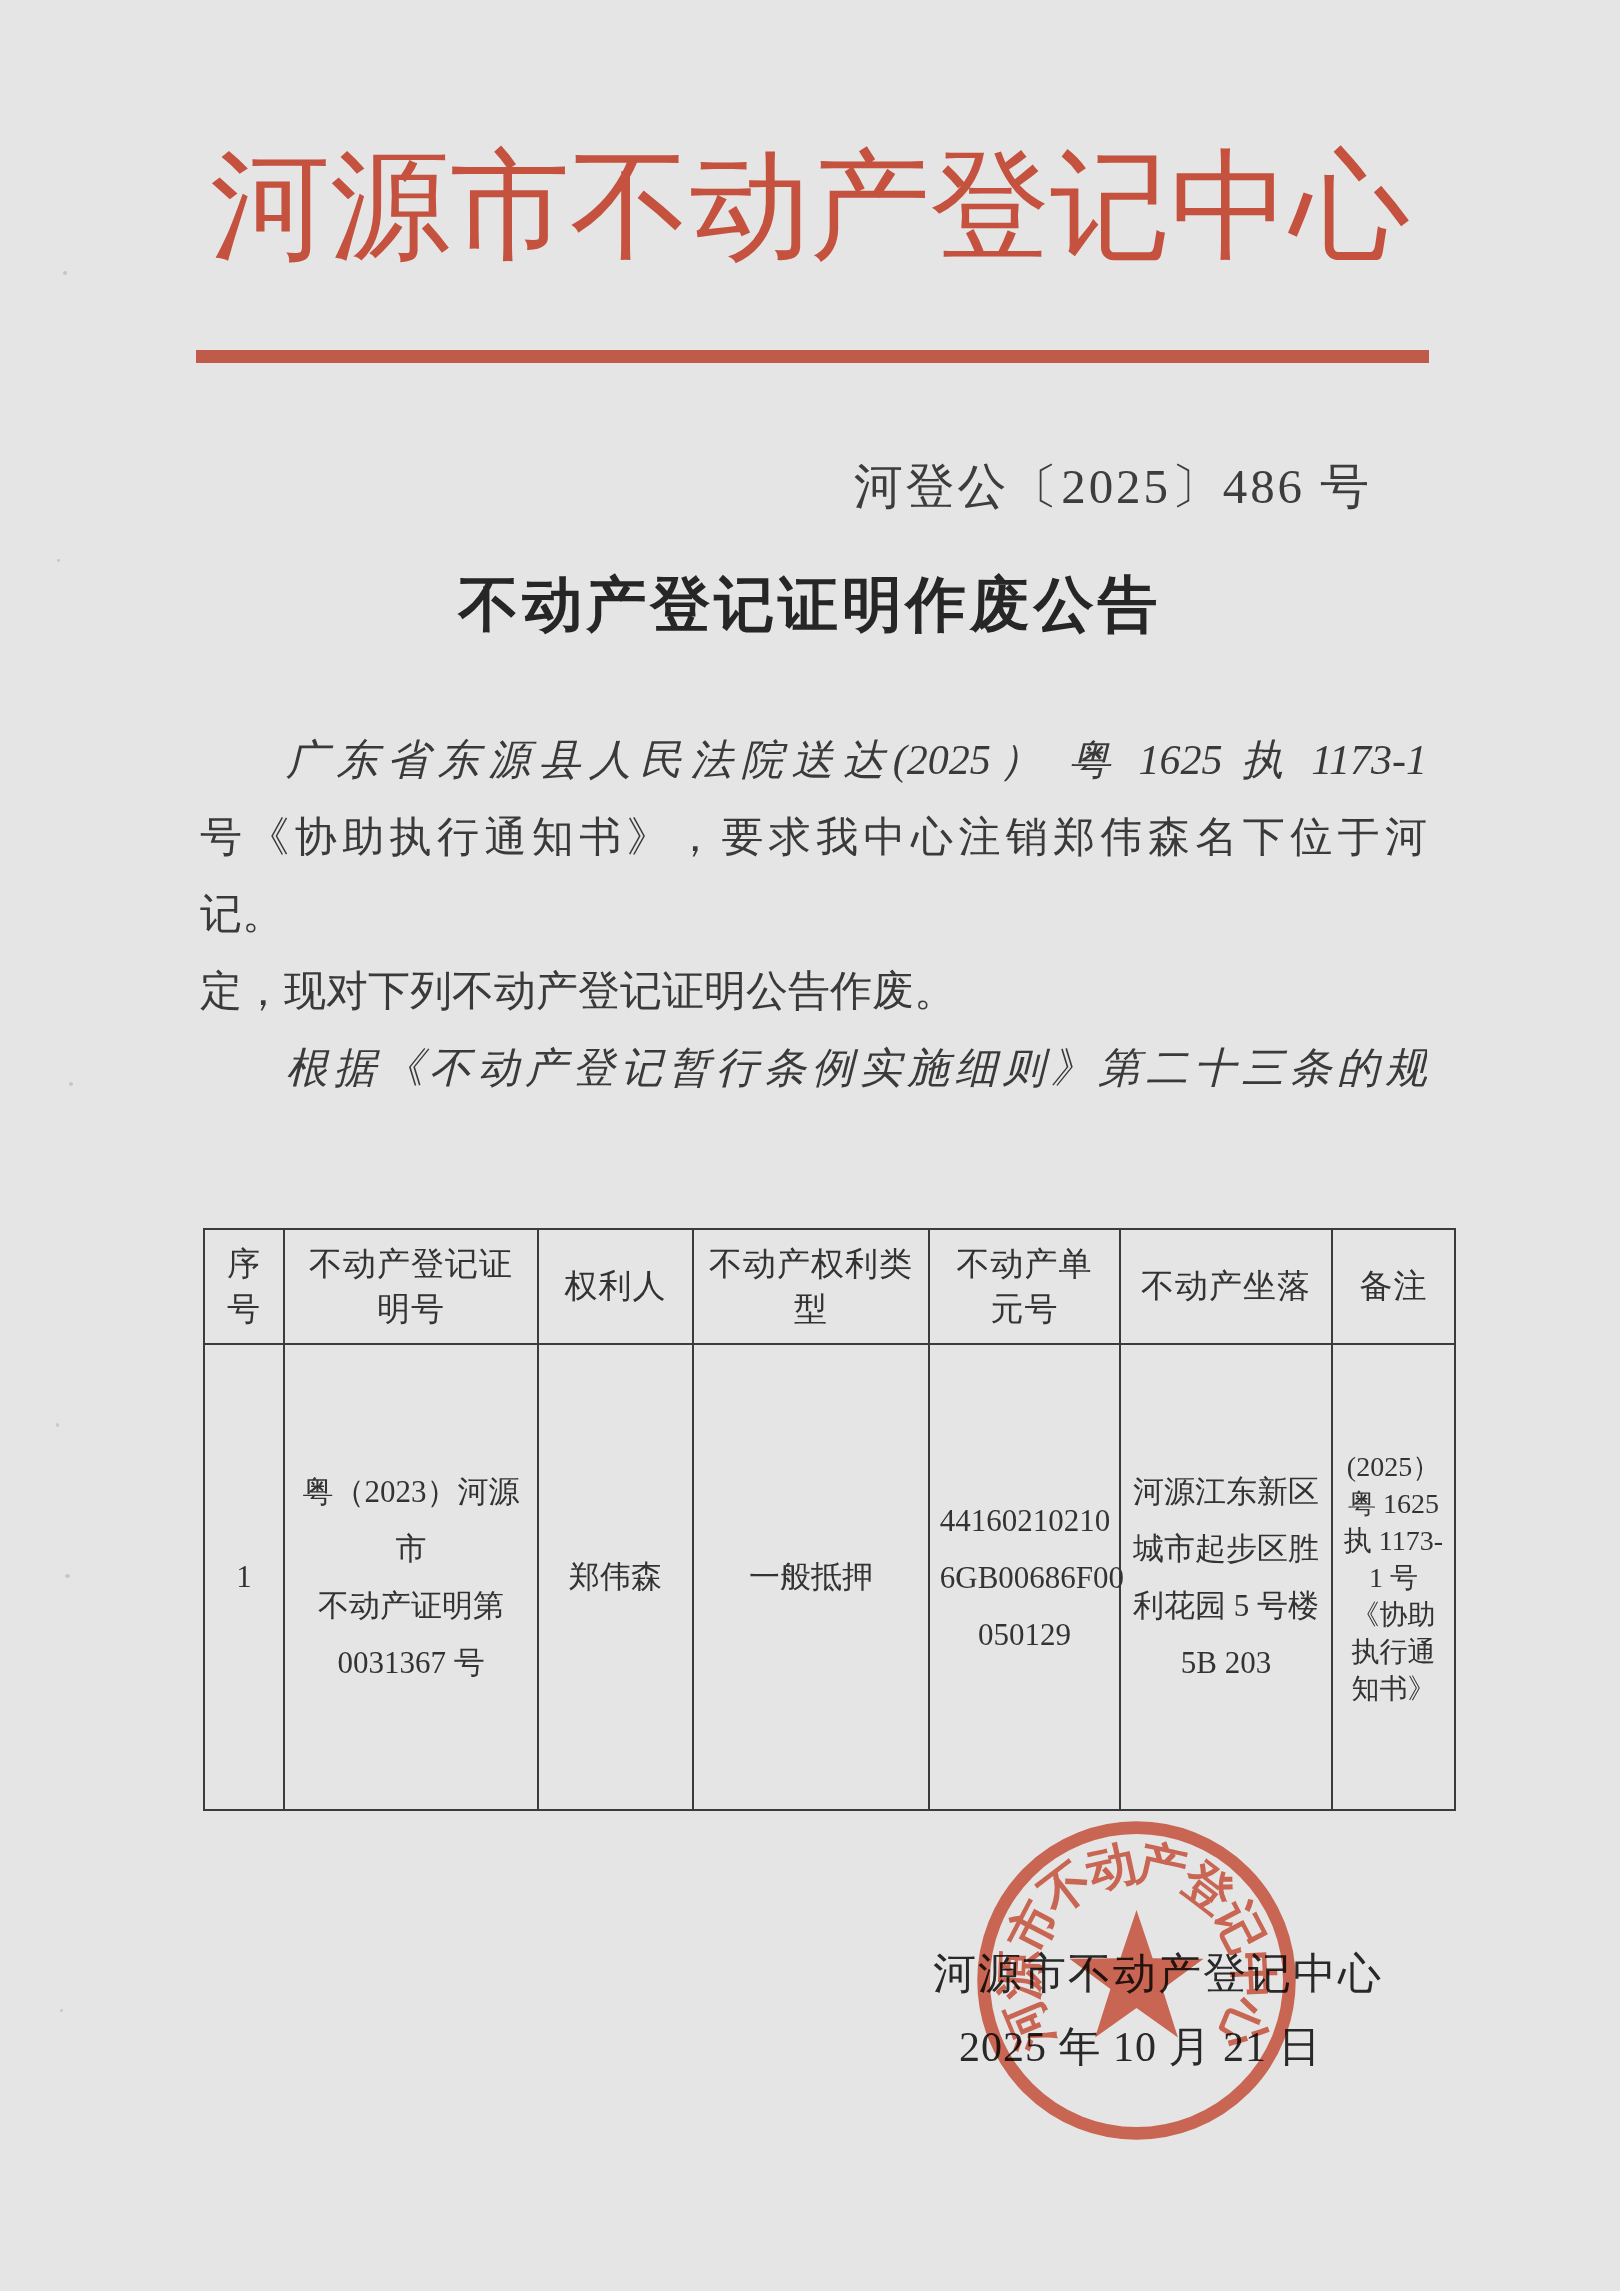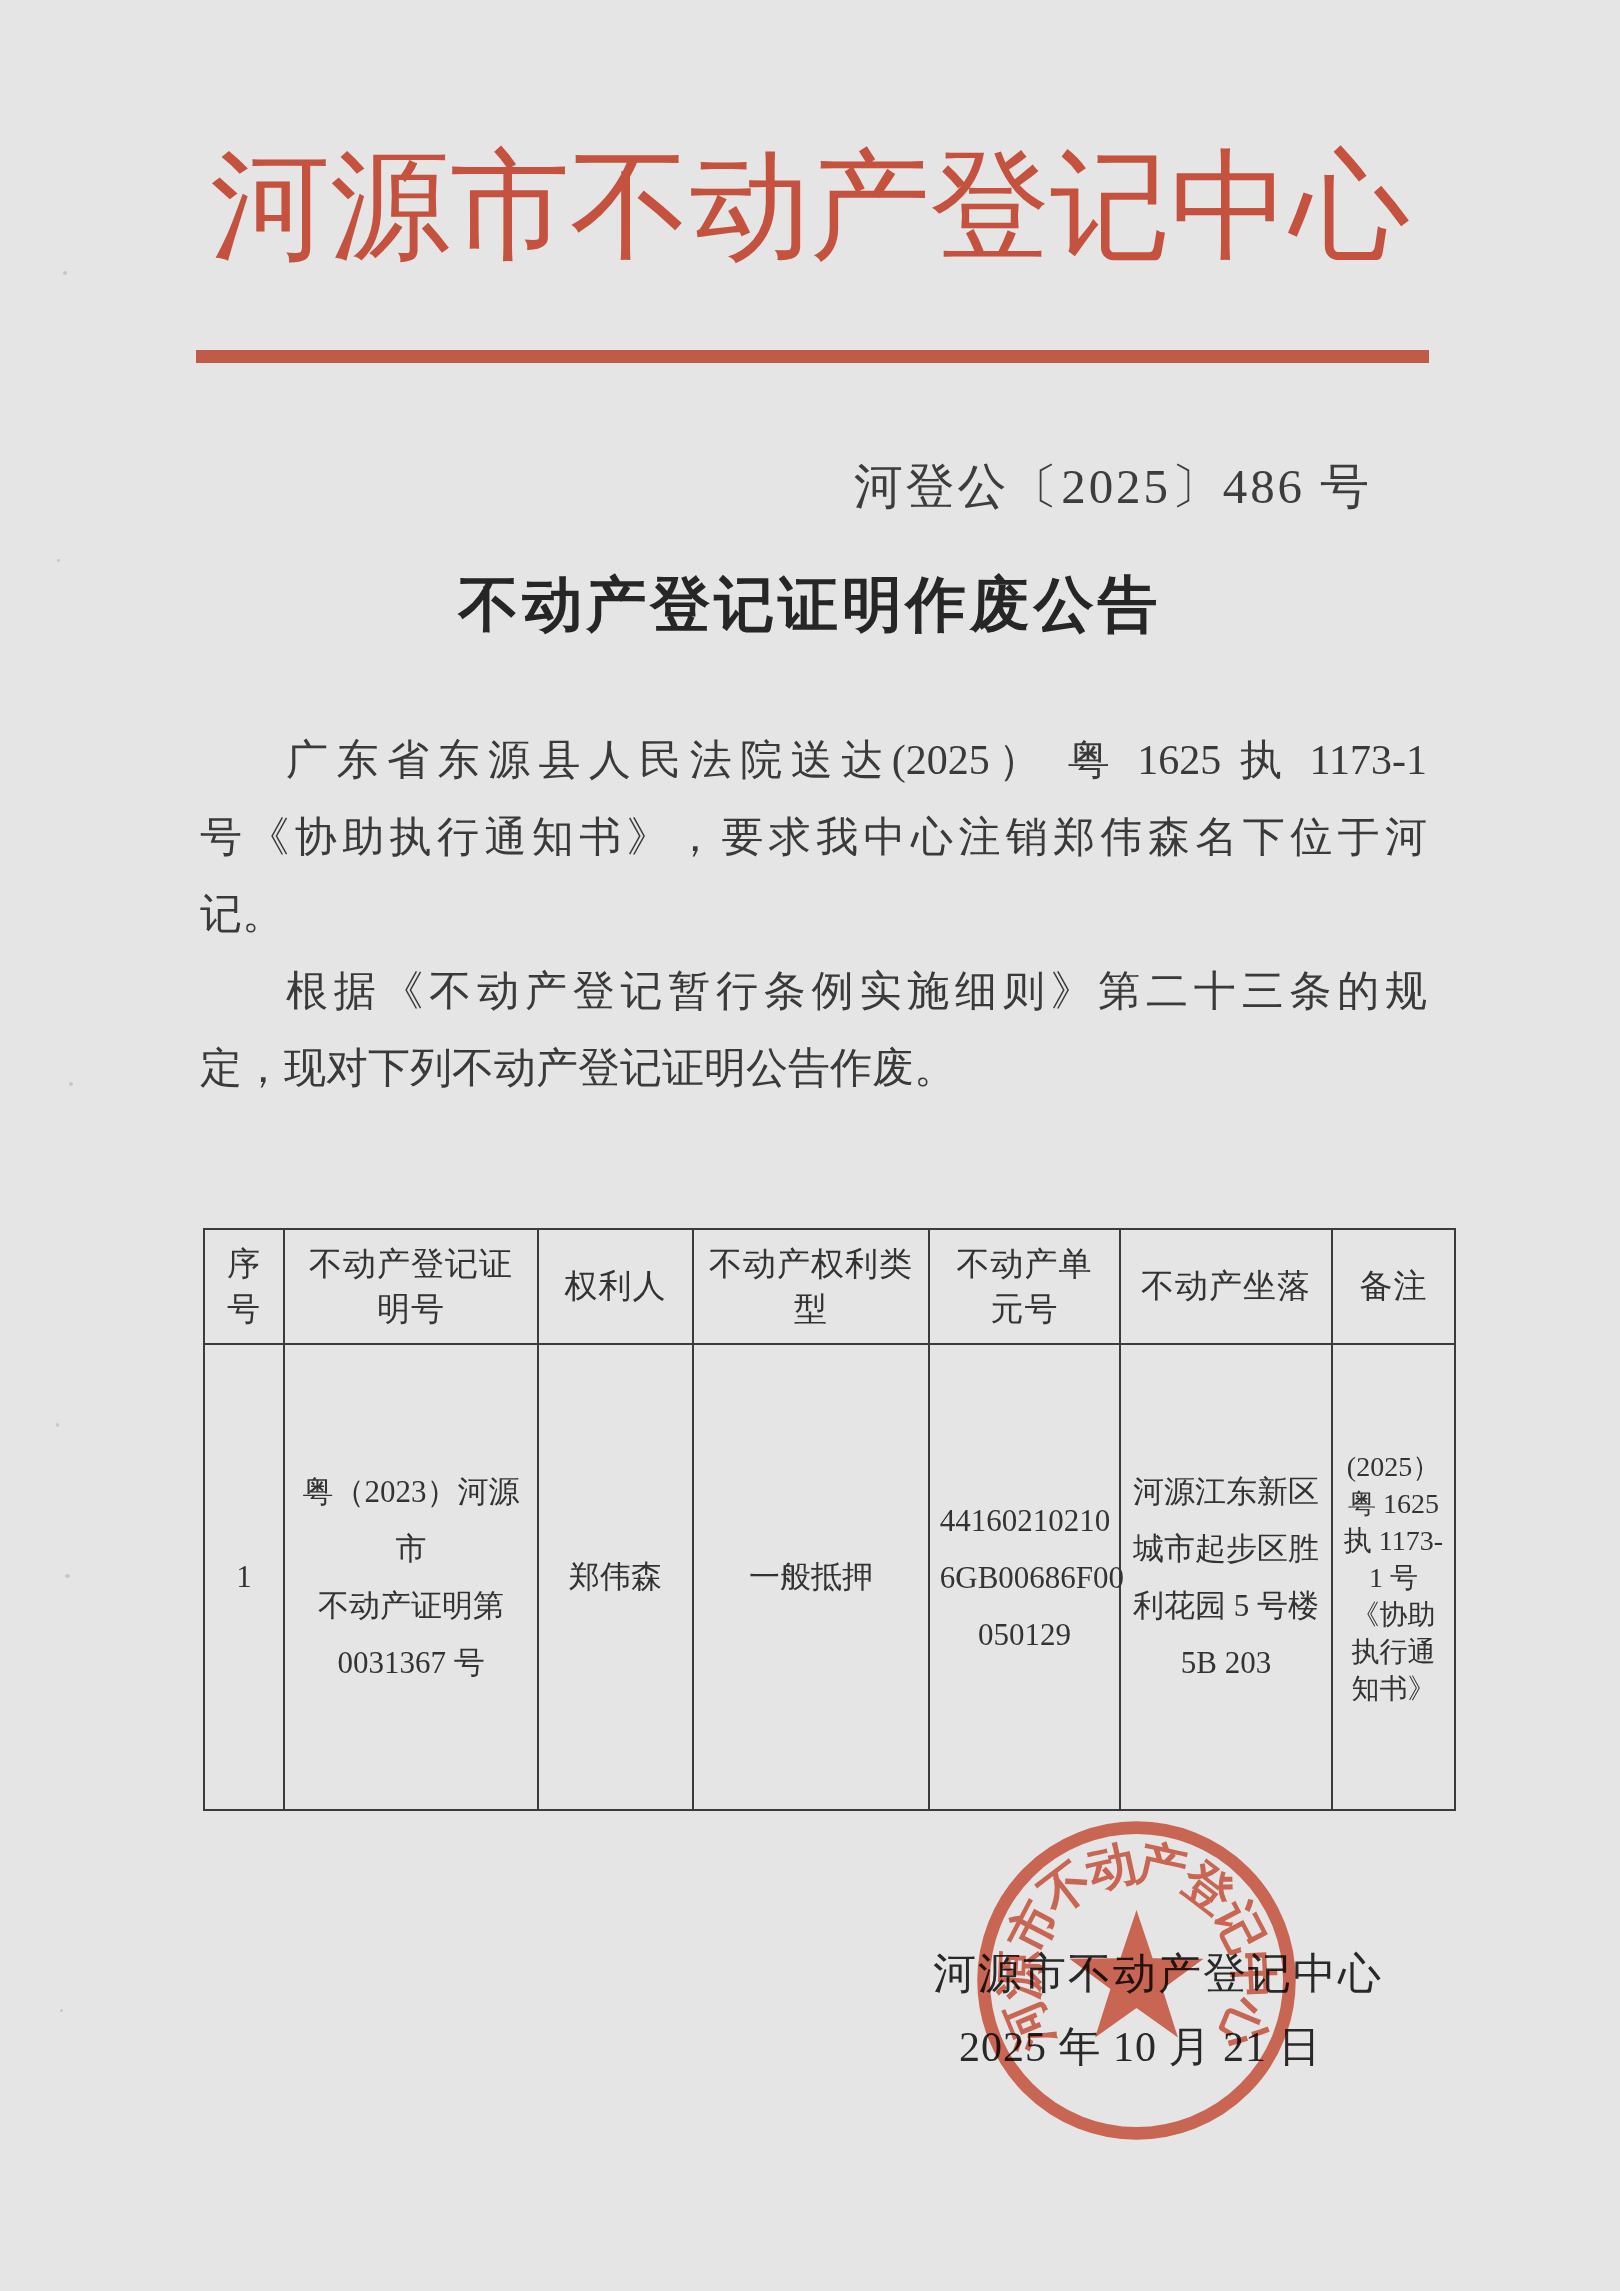--- a/index.html
+++ b/index.html
@@ -46,21 +46,21 @@
   }
   .body-text .line{
     height:77px;line-height:77px;white-space:nowrap;
   }
   .body-text .line.fit{
     white-space:normal;
     text-align:justify;
     text-align-last:justify;
     height:77px;overflow:hidden;
   }
-  .body-text .line.indent{padding-left:86px;}
+  .body-text .line.indent{padding-left:86px;font-style:italic;}
   
   table.notice{
     position:absolute;left:203px;top:1228px;
     width:1251px;height:580px;
     border-collapse:collapse;table-layout:fixed;
     font-size:31px;color:#333;
   }
   table.notice th, table.notice td{
     border:2px solid #3b3b3b;
     text-align:center;vertical-align:middle;
@@ -113,22 +113,22 @@
   <div class="red-rule"></div>
 
   <div class="doc-no">河登公〔2025〕486 号</div>
 
   <div class="title">不动产登记证明作废公告</div>
 
   <div class="body-text">
     <div class="line fit indent">广东省东源县人民法院送达(2025） 粤 1625 执 1173-1</div>
     <div class="line fit">号《协助执行通知书》，要求我中心注销郑伟森名下位于河</div>
     <div class="line">记。</div>
+    <div class="line">定，现对下列不动产登记证明公告作废。</div>
     <div class="line fit indent">根据《不动产登记暂行条例实施细则》第二十三条的规</div>
-    <div class="line">定，现对下列不动产登记证明公告作废。</div>
   </div>
 
   <table class="notice">
     <colgroup>
       <col style="width:80px">
         <col style="width:254px">
         <col style="width:155px">
       <col style="width:236px">
         <col style="width:191px">
         <col style="width:212px">

